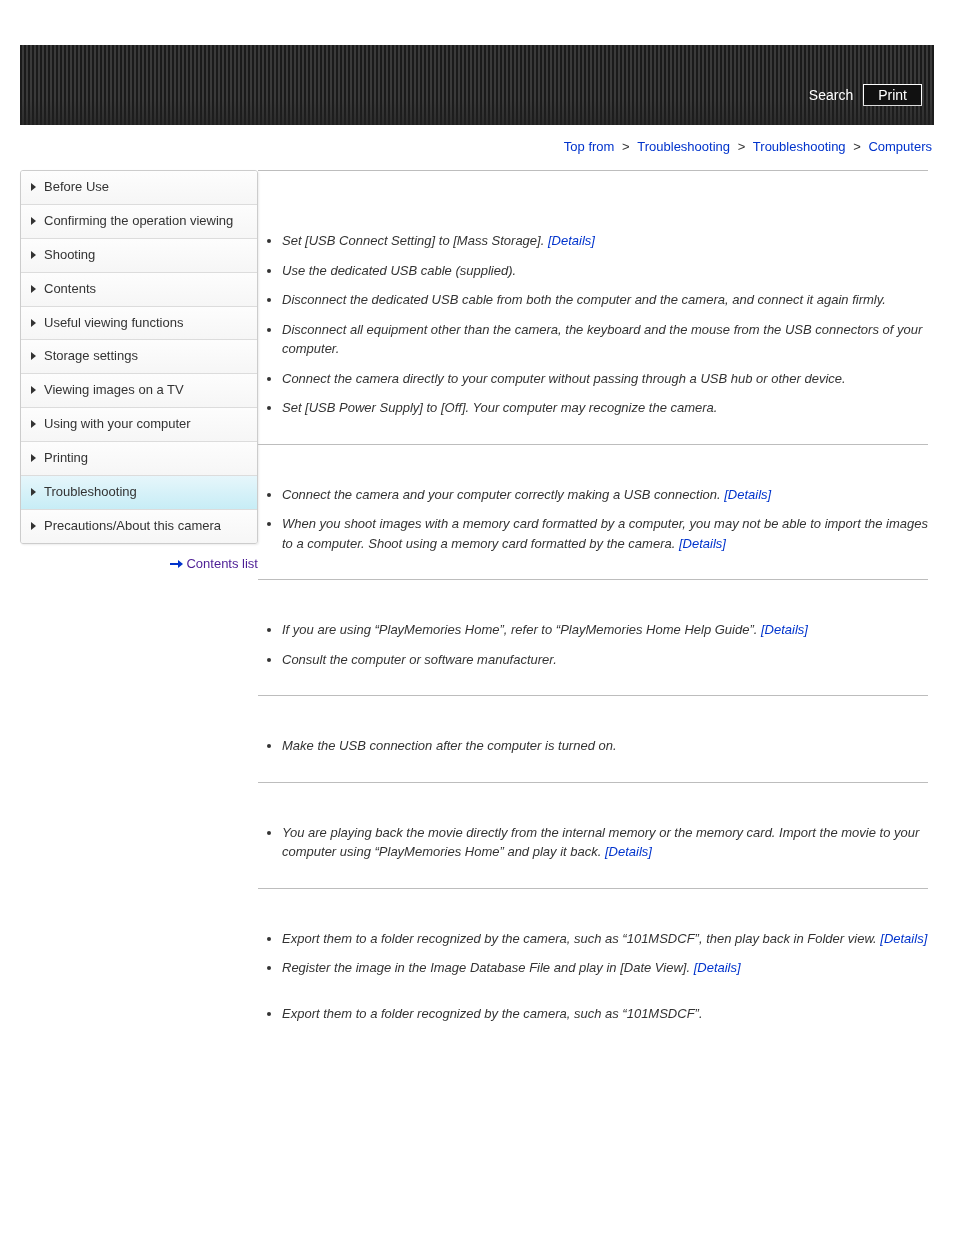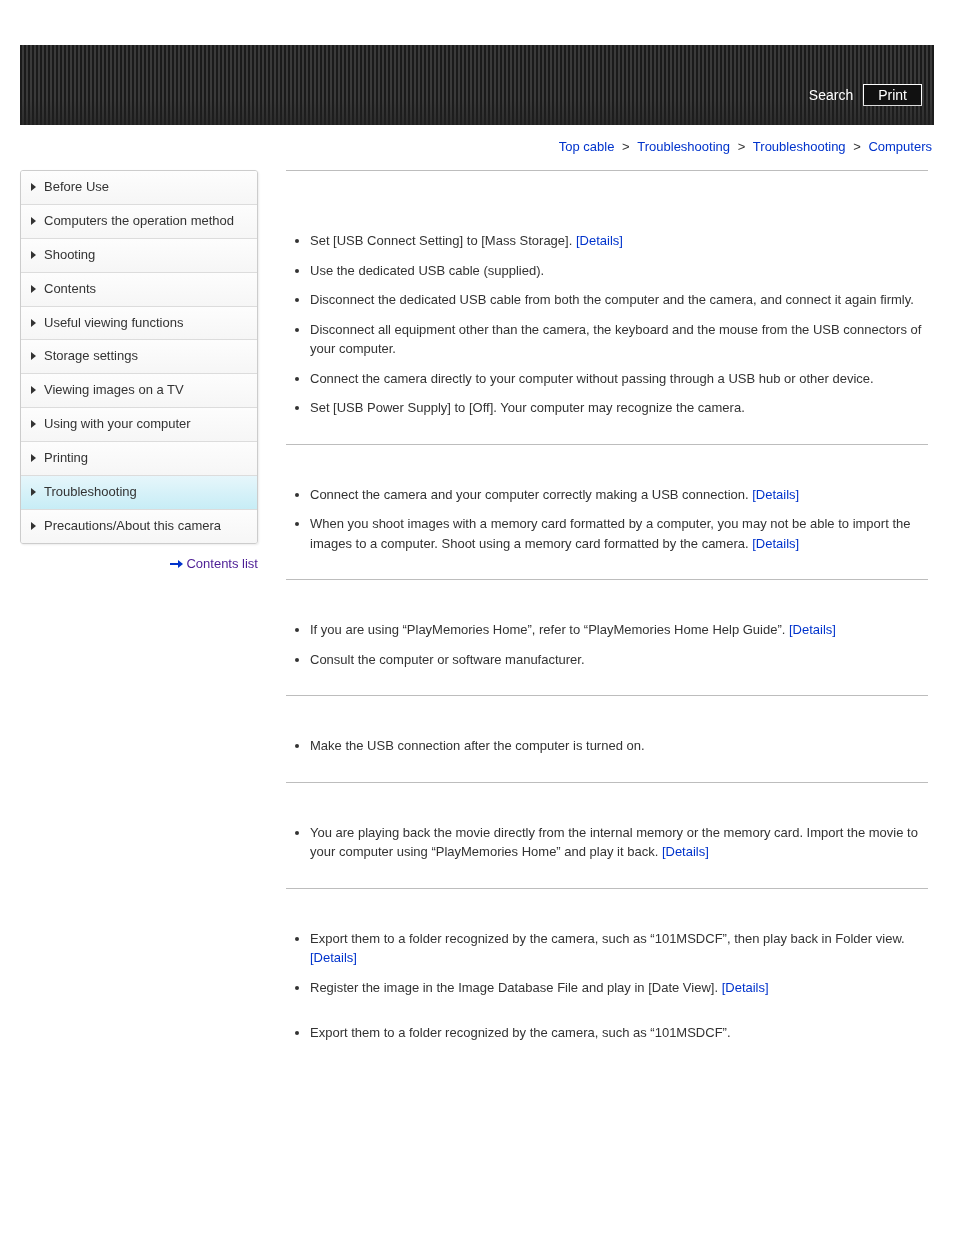--- a/index.html
+++ b/index.html
@@ -62,21 +62,20 @@
     text-align: right;
     margin: 14px 22px 0 0;
     font-size: 13px;
     color: #333;
   }
   .breadcrumb a { color: #0033cc; text-decoration: none; cursor: pointer; }
   .breadcrumb .sep { color: #333; margin: 0 4px; }
   .layout {
     display: flex;
     margin: 16px 20px 0 20px;
-    gap: 28px;
   }
   .sidebar {
     width: 238px;
     flex-shrink: 0;
   }
   .nav-list {
     border: 1px solid #ccc;
     border-radius: 3px;
     overflow: hidden;
     background: linear-gradient(to bottom, #fdfdfd, #f4f4f4);
@@ -151,52 +150,53 @@
   .sec-rule.short { margin-bottom: 40px; }
   ul.bullets {
     list-style: disc;
     padding-left: 24px;
     margin: 0;
   }
   ul.bullets li {
     margin-bottom: 10px;
     line-height: 1.5;
     font-size: 13px;
+    font-style: italic;
   }
   ul.bullets li:last-child { margin-bottom: 14px; }
   .details-link {
     color: #0033cc;
     text-decoration: none;
     cursor: pointer;
   }
 </style>
 </head>
 <body>
 
 <div class="page">
 
   <div class="header-band">
     <div class="header-actions">
       <span class="header-search">Search</span>
       <span class="btn-print">Print</span>
     </div>
   </div>
 
-  <div class="breadcrumb" id="breadcrumb"><a>Top cable</a><span class="sep"> &gt; </span><a>Troubleshooting</a><span class="sep"> &gt; </span><a>Troubleshooting</a><span class="sep"> &gt; </span><a>Computers</a></div>
+  <div class="breadcrumb" id="breadcrumb"><a>Top from</a><span class="sep"> &gt; </span><a>Troubleshooting</a><span class="sep"> &gt; </span><a>Troubleshooting</a><span class="sep"> &gt; </span><a>Computers</a></div>
 
   <div class="layout">
     <aside class="sidebar">
       <div class="nav-list" id="nav-list">
           <div class="nav-item">
             <span class="nav-arrow"></span>
             <span>Before Use</span>
           </div>
           <div class="nav-item">
             <span class="nav-arrow"></span>
-            <span>Computers the operation method</span>
+            <span>Confirming the operation viewing</span>
           </div>
           <div class="nav-item">
             <span class="nav-arrow"></span>
             <span>Shooting</span>
           </div>
           <div class="nav-item">
             <span class="nav-arrow"></span>
             <span>Contents</span>
           </div>
           <div class="nav-item">

